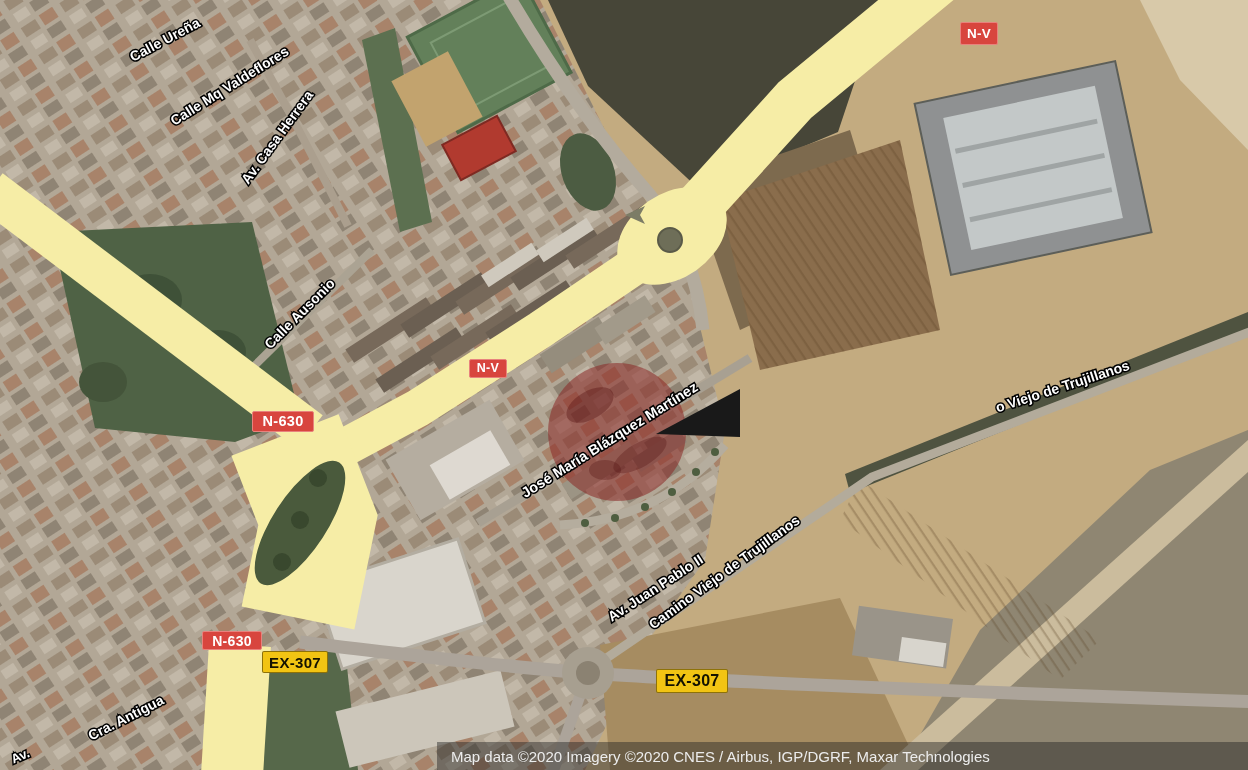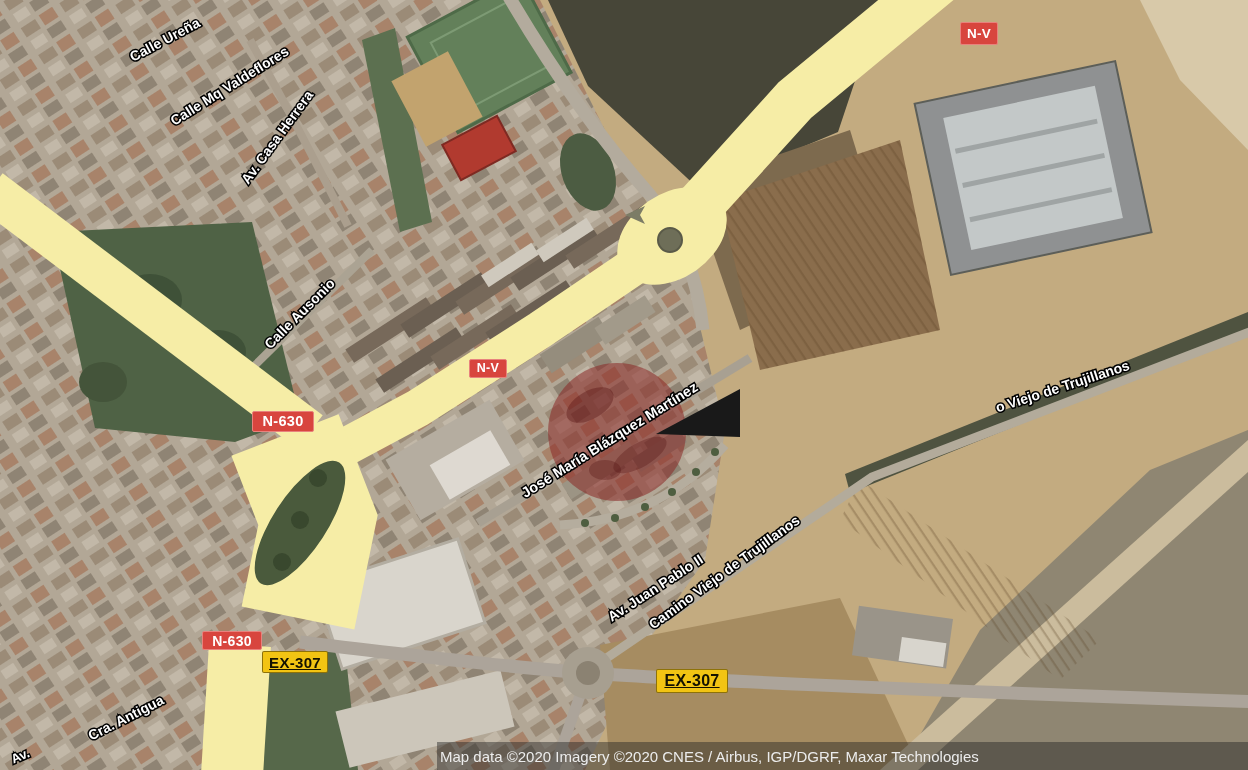--- a/index.html
+++ b/index.html
@@ -8,40 +8,40 @@
     font-family:"Liberation Sans",sans-serif;background:#b3a897;
   }
   .stage svg.bg{position:absolute;left:0;top:0;}
   
   .shield{
     position:absolute;display:flex;align-items:center;justify-content:center;
     font-weight:bold;border-radius:2px;box-sizing:border-box;line-height:1;
     letter-spacing:.3px;white-space:nowrap;text-align:right;
   }
   .shield.red{background:#d8453e;color:#fff;border:1px solid #e8827d;}
-  .shield.yellow{background:#f2c413;color:#141200;border:1px solid rgba(60,48,0,.55);text-decoration:underline;}
+  .shield.yellow{background:#f2c413;color:#141200;border:1px solid rgba(60,48,0,.55);}
   
   .callout{
     position:absolute;left:738px;top:349px;width:232px;height:91px;
     background:#191919;color:#fff;display:flex;align-items:center;justify-content:center;
     text-align:center;font-weight:bold;font-size:27px;line-height:33px;
     letter-spacing:.8px;
   }
   .callout .inner{max-width:165px;}
   
   .glogo{
     position:absolute;left:10px;top:724px;color:#fff;font-size:31px;font-weight:bold;
     letter-spacing:.5px;
     text-shadow:0 0 2px rgba(0,0,0,.8),0 1px 3px rgba(0,0,0,.55);
   }
   
   .attrib{
     position:absolute;left:437px;top:742px;width:811px;height:28px;
     background:rgba(35,35,35,.45);color:#ececec;font-size:15px;
-    display:flex;align-items:center;padding-left:3px;box-sizing:border-box;
+    display:flex;align-items:center;padding-left:14px;box-sizing:border-box;
     white-space:nowrap;
   }
   
   text.street{
     font-family:"Liberation Sans",sans-serif;font-weight:bold;fill:#fff;
     stroke:#000;stroke-width:3px;paint-order:stroke;text-anchor:middle;
   }
 </style>
 </head>
 <body>

